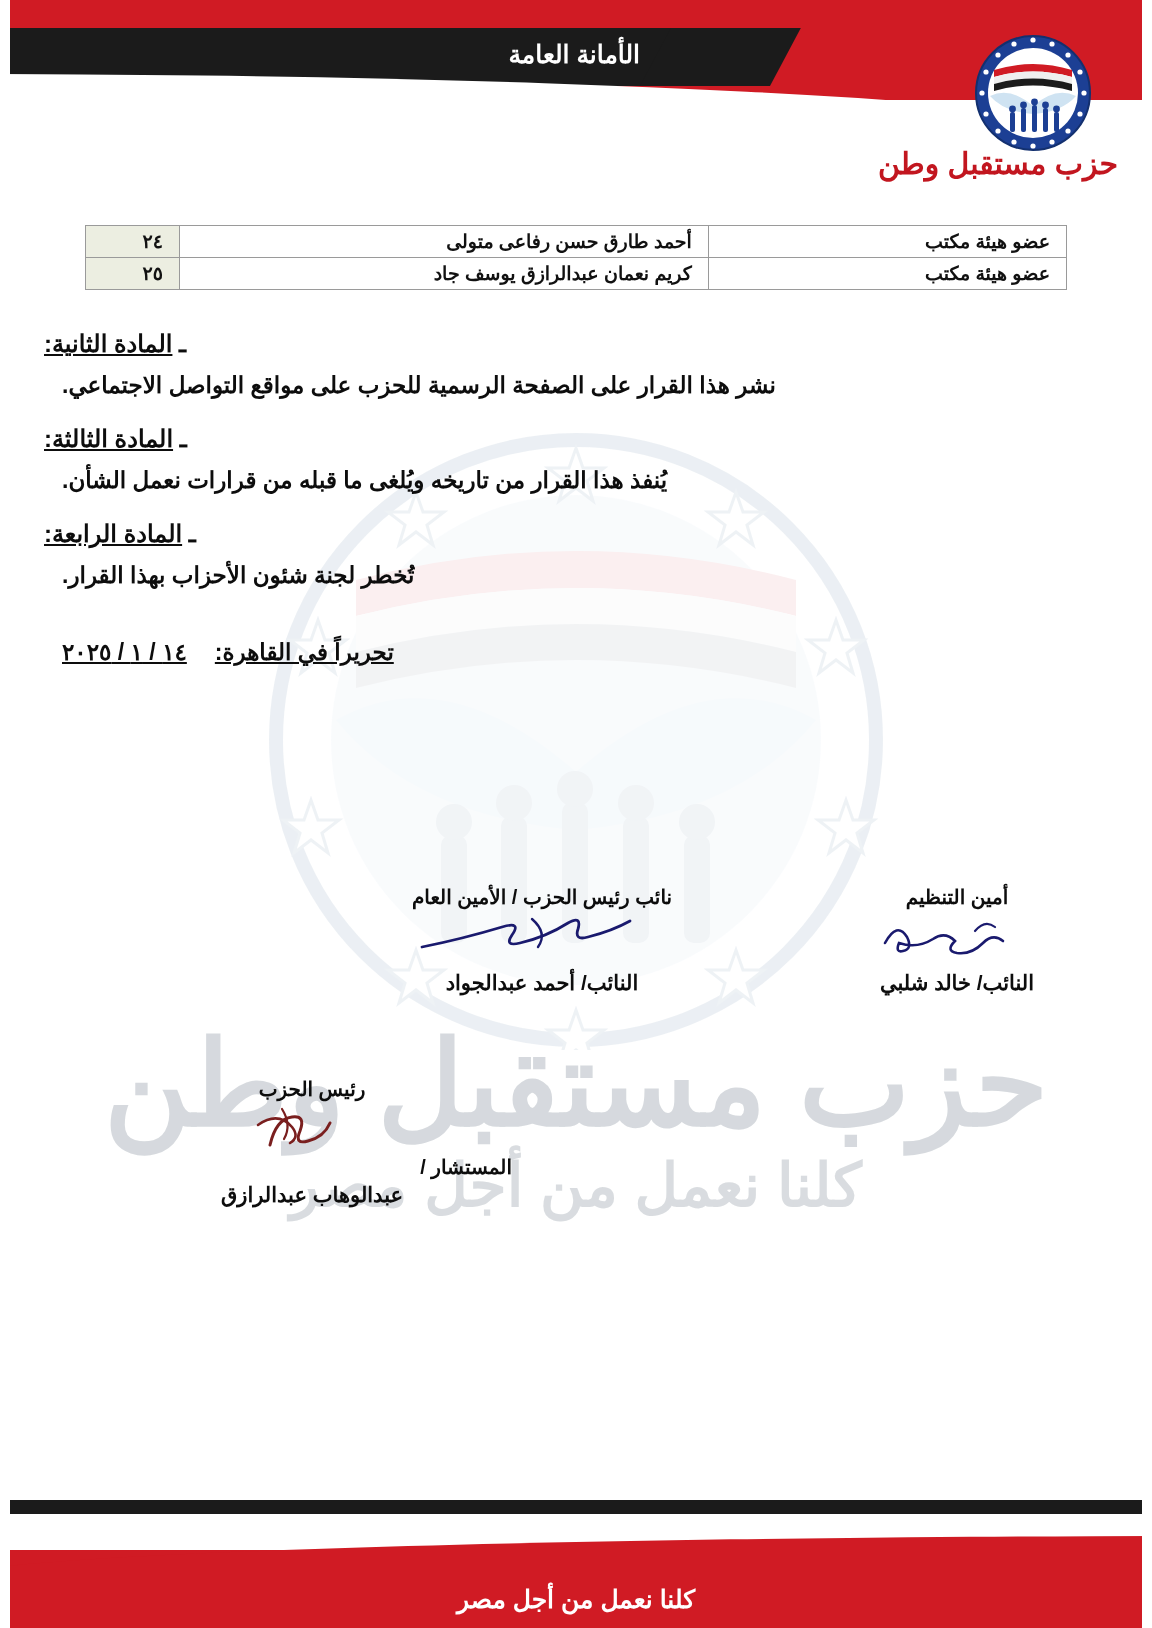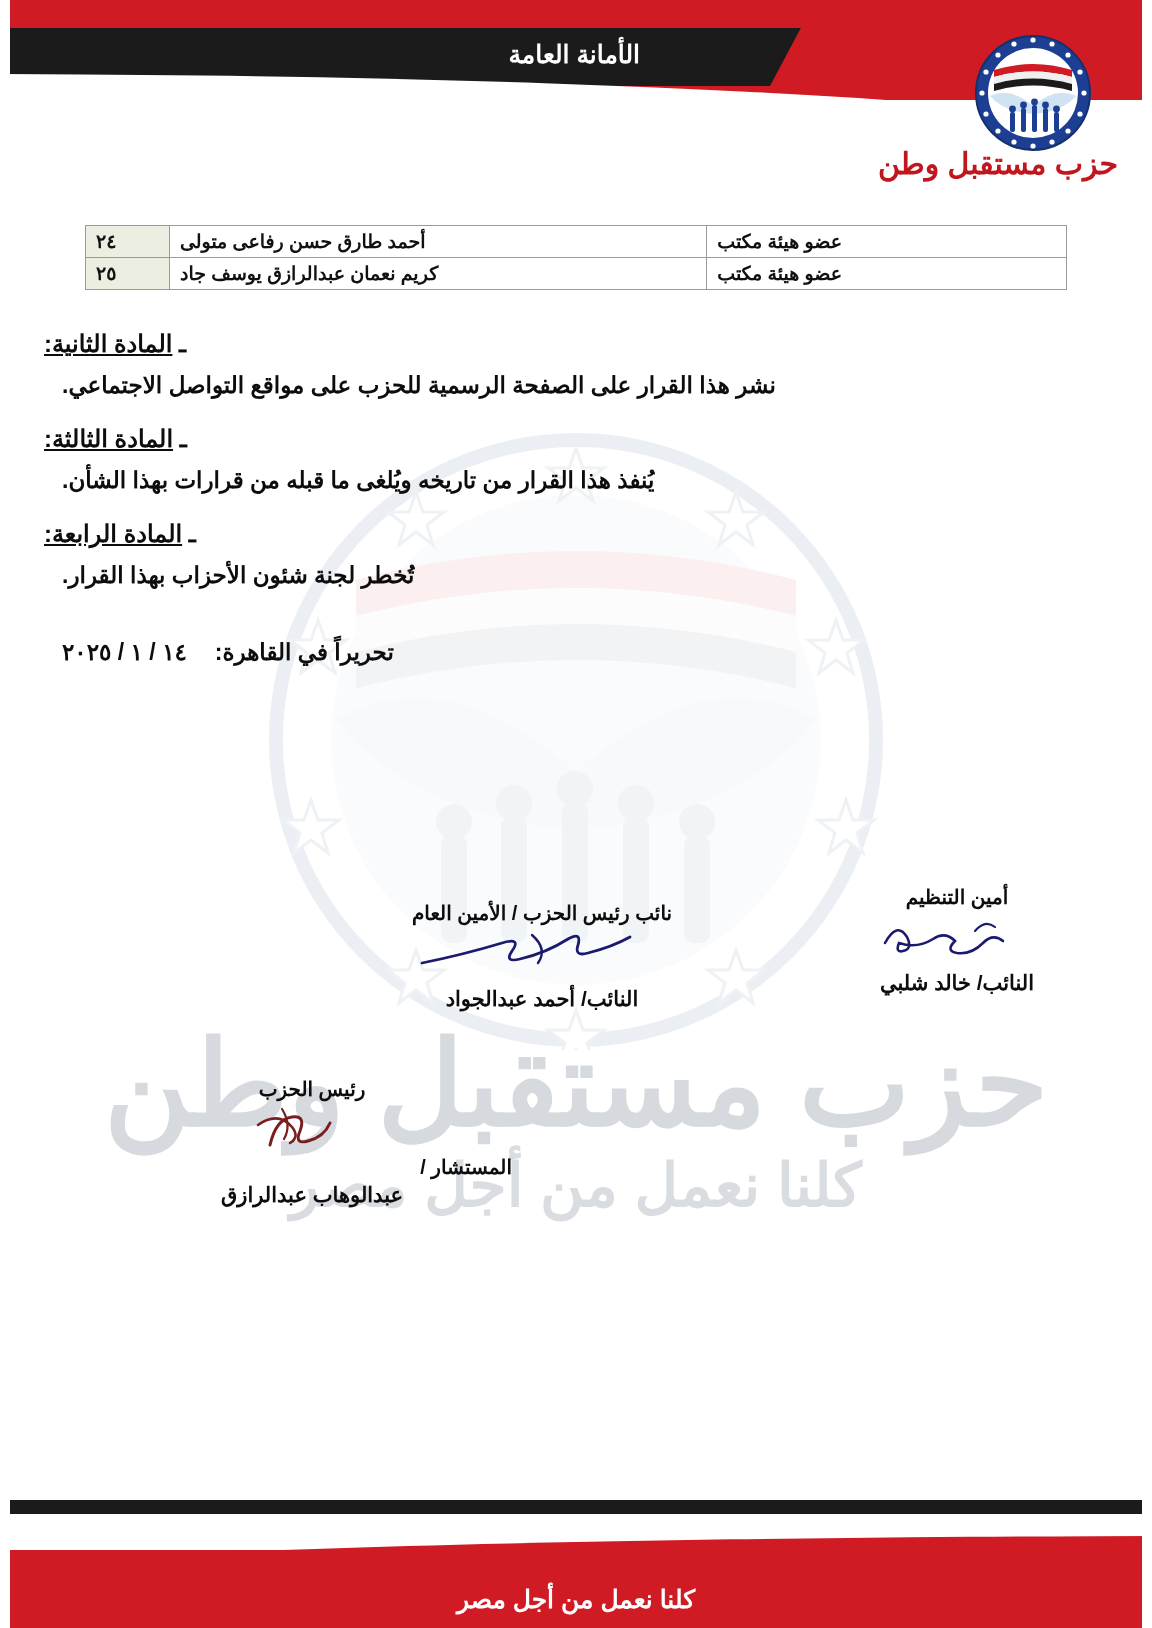--- a/index.html
+++ b/index.html
@@ -154,22 +154,22 @@
     border-collapse: collapse;
     z-index: 3;
     background: transparent;
   }
   .tbl td {
     border: 1px solid #9a9a9a;
     height: 31px;
     font-size: 19px;
     font-weight: bold;
     color: #111;
-    text-align: left;
-    padding: 0 10px;
+    text-align: right;
+    padding: 0 16px;
     background: #ffffff;
     margin-left: 8px;
   }
   .tbl td.num {
     width: 66px;
     background: #eceee1;
     font-size: 19px;
   }
   .tbl td.name { width: 548px; }
   .tbl td.role { width: 360px; }
@@ -202,20 +202,21 @@
     margin: 0 12px 26px 0;
   }
   .date-row {
     margin-top: 50px;
     text-align: left;
     padding-left: 62px;
     font-size: 23px;
     font-weight: bold;
     color: #0d0d0d;
     direction: rtl;
+    text-decoration: underline;
   }
   .date-row .dlabel { margin-left: 28px; }
   .date-row .dval { letter-spacing: 4px; }
 
   
   .sig-area {
     position: absolute;
     top: 885px;
     right: 0;
     width: 1152px;
@@ -236,21 +237,21 @@
     white-space: nowrap;
     margin-top: 4px;
   }
   .sig-scribble {
     height: 58px;
     position: relative;
   }
   .sig-scribble svg { position: absolute; top: 0; left: 50%; transform: translateX(-50%); }
 
   .sig-org { top: 0; right: 70px; width: 250px; }
-  .sig-vice { top: 16px; right: 400px; width: 420px; }
+  .sig-vice { top: 0; right: 400px; width: 420px; }
   .sig-pres { top: 192px; right: 640px; width: 400px; }
 
   
   .footer {
     position: absolute;
     left: 0;
     bottom: 0;
     width: 1152px;
     height: 128px;
     overflow: hidden;
@@ -421,21 +422,21 @@
   <div class="content">
 
     <p class="art-head">
       <span>ـ </span><span class="u">المادة الثانية:</span>
     </p>
     <p class="art-body">نشر هذا القرار على الصفحة الرسمية للحزب على مواقع التواصل الاجتماعي.</p>
 
     <p class="art-head">
       <span>ـ </span><span class="u">المادة الثالثة:</span>
     </p>
-    <p class="art-body">يُنفذ هذا القرار من تاريخه ويُلغى ما قبله من قرارات بهذا الشأن.</p>
+    <p class="art-body">يُنفذ هذا القرار من تاريخه ويُلغى ما قبله من قرارات نعمل الشأن.</p>
 
     <p class="art-head">
       <span>ـ </span><span class="u">المادة الرابعة:</span>
     </p>
     <p class="art-body">تُخطر لجنة شئون الأحزاب بهذا القرار.</p>
 
     <div class="date-row">
       <span class="dlabel">تحريراً في القاهرة:</span><span class="dval">١٤ / ١ / ٢٠٢٥</span>
     </div>
   </div>

